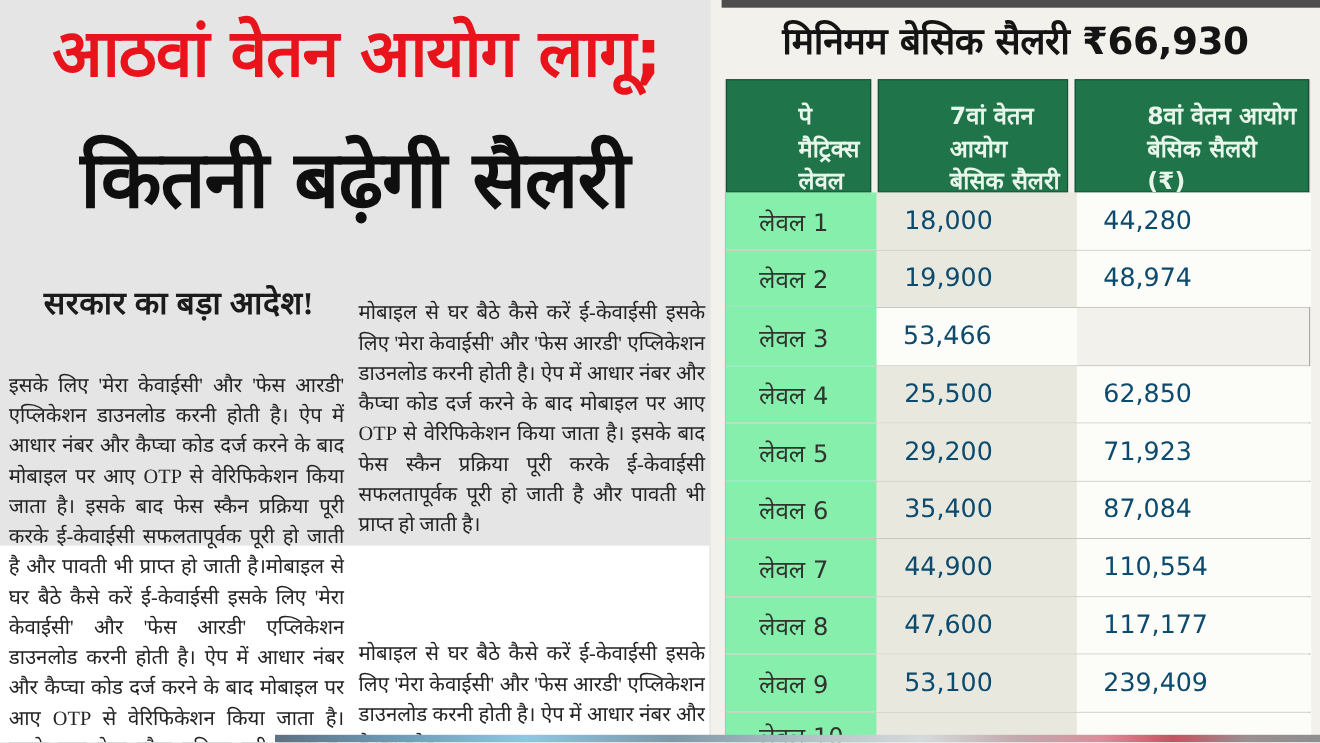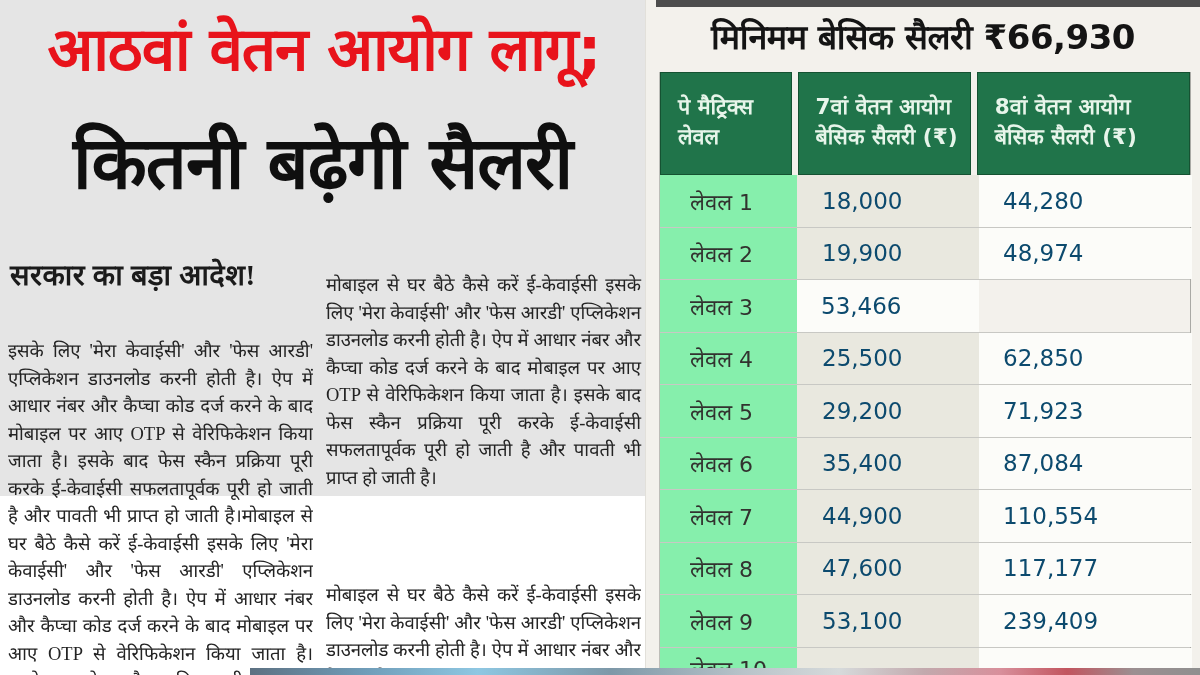--- a/index.html
+++ b/index.html
@@ -13,21 +13,21 @@
   .left { position:absolute; left:0; top:0; width:645px; height:496px; background:#e5e5e5; }
   .hl-red {
     position:absolute; top:18px; left:0; width:648px; text-align:center;
     font-size:60px; font-weight:800; color:#e8131b; line-height:1.05; letter-spacing:-1px;
   }
   .hl-black {
     position:absolute; top:126px; left:0; width:645px; text-align:center;
     font-size:72px; font-weight:800; color:#0f0f0f; line-height:1.05; letter-spacing:-1px;
   }
   .art-head {
-    position:absolute; top:254px; left:10px; width:305px; 
+    position:absolute; top:254px; left:10px; width:305px; text-align:center;
     font-family:"Liberation Serif", serif;
     font-size:29px; font-weight:700; color:#1b1b1b; letter-spacing:0.5px;
   }
   .col {
     position:absolute; font-family:"Liberation Serif", serif;
     font-size:18.5px; line-height:27.5px; color:#232323; text-align:justify;
   }
   .col-a  { left:8px;   top:338px; width:305px; height:337px; overflow:hidden; }
   .col-b1 { left:326px; top:272px; width:315px; }
   .col-b2 { left:326px; top:582px; width:315px; height:93px; overflow:hidden; }
@@ -43,21 +43,21 @@
   }
   .table {
     position:absolute; left:13px; top:72px; width:532px; height:603px;
     border-left:1px solid #bdbdb8; border-right:1px solid #a9a9a5;
   }
   .thead { display:flex; height:103px; }
   .th {
     background:#20744a; border:1px solid #155232; color:#e7f5ea;
     padding:19px 6px 0 17px; font-size:21.5px; font-weight:700; line-height:1.38;
   }
-  .th span { display:block; }
+  .th span { display:block;margin-left:48px; }
   .th1 { width:132px; margin-right:6px; }
   .th2 { width:174px; margin-right:6px; }
   .th3 { width:214px; }
   .tr {
     display:grid; grid-template-columns:137px 182px 213px;
     height:52.5px; border-bottom:1px solid #c8c8c4;
   }
   .td { display:flex; align-items:center; font-size:23px; color:#0c4a6e; }
   .td1 { background:#86efac; padding-left:30px; color:#32322f; font-weight:500; font-size:22px; }
   .td2 { background:#e9e8df; padding-left:25px; }

